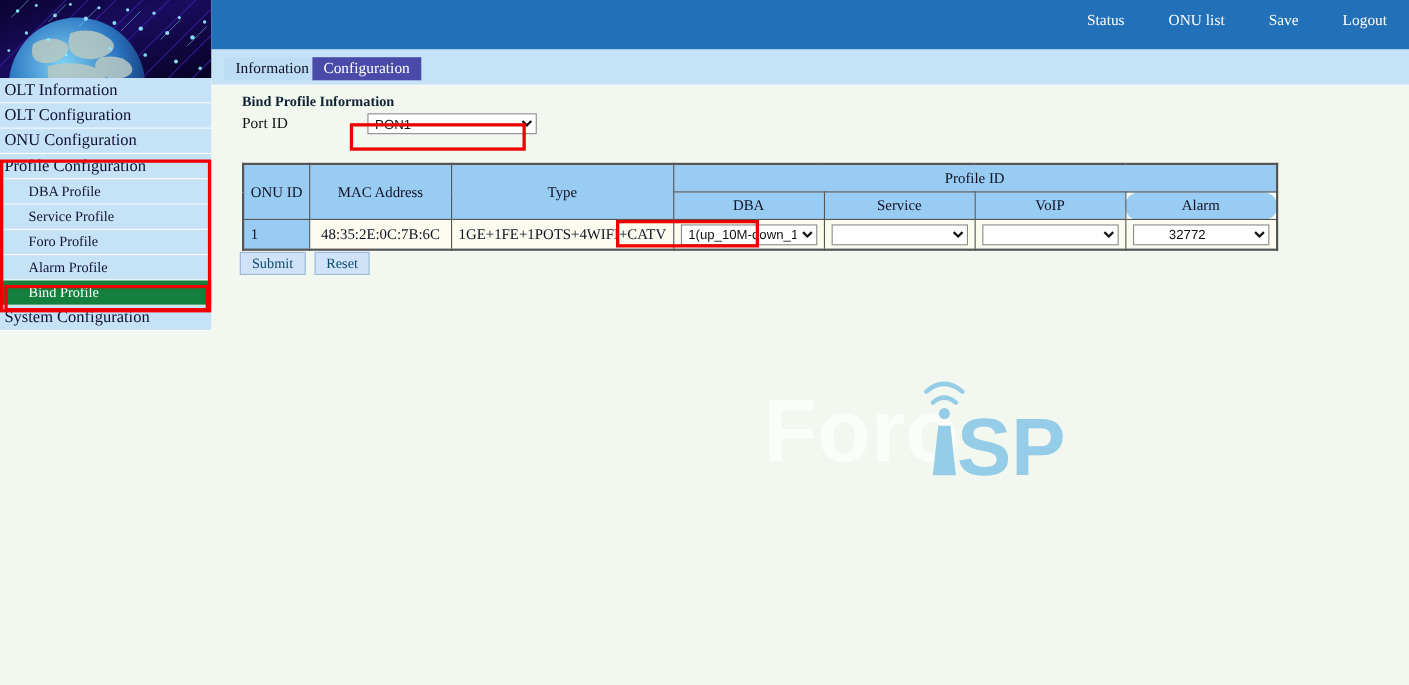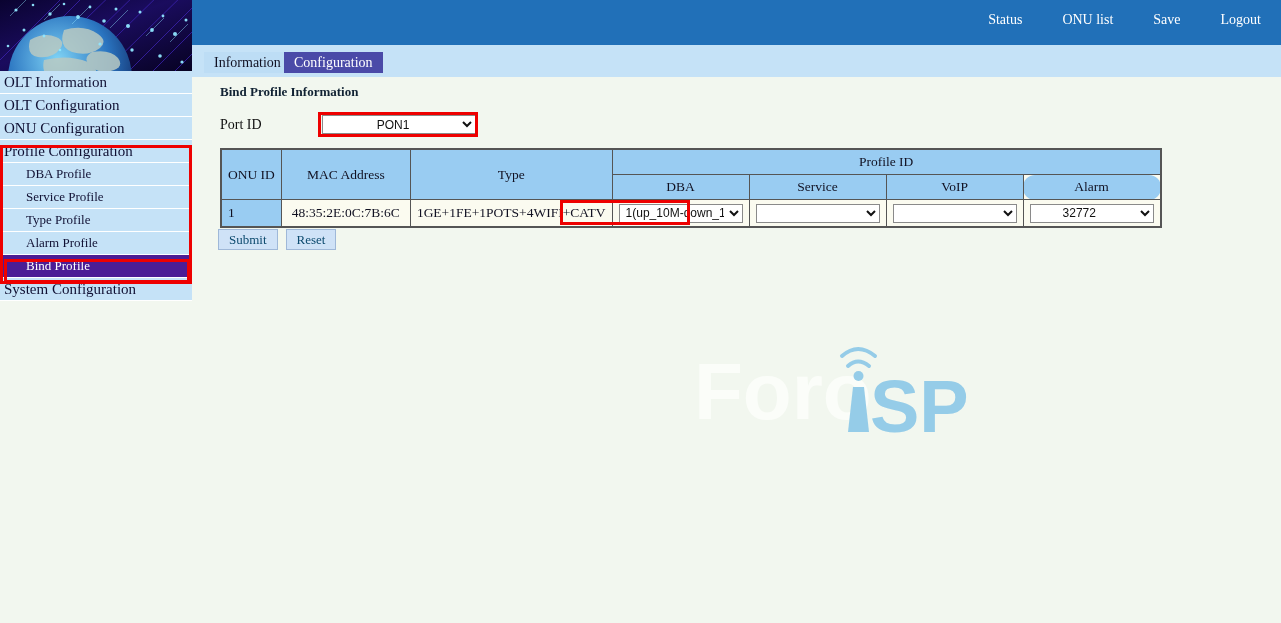--- a/index.html
+++ b/index.html
@@ -57,21 +57,21 @@
     white-space: nowrap;
     cursor: pointer;
   }
   .nav-item.sub {
     padding-left: 26px;
     font-size: 13px;
     height: 23px;
     line-height: 22px;
   }
   .nav-item.selected {
-    background: #4c1d95;
+    background: #15803d;
     color: #ffffff;
   }
 
   
   .red-box {
     position: absolute;
     border: 3px solid #ee0000;
     box-sizing: border-box;
     pointer-events: none;
     z-index: 40;
@@ -173,43 +173,43 @@
     top: 7px;
     font-weight: bold;
     font-size: 13px;
     color: #112233;
     font-family: "Liberation Serif", serif;
   }
 
   #portid-row {
     position: absolute;
     left: 28px;
-    top: 38px;
+    top: 26px;
     display: flex;
     align-items: center;
+    gap: 12px;
   }
   #portid-label {
     width: 102px;
     font-size: 14px;
     color: #111;
   }
   select {
     font-family: "Liberation Sans", sans-serif;
     font-size: 12px;
     color: #111;
     background: #ffffff;
     border: 1px solid #8a8a8a;
     height: 19px;
     box-sizing: border-box;
     padding: 0 2px;
   }
   #portid-select {
     width: 154px;
     height: 19px;
-    text-align: center;
   }
 
   
   #bind-table {
     position: absolute;
     left: 28px;
     top: 71px;
     border-collapse: collapse;
     background: #fbfbf0;
     font-family: "Liberation Serif", serif;
@@ -360,21 +360,21 @@
     </svg>
   </div>
 
   <div class="nav-list">
     <div class="nav-item"><span>OLT Information</span></div>
     <div class="nav-item"><span>OLT Configuration</span></div>
     <div class="nav-item"><span>ONU Configuration</span></div>
     <div class="nav-item"><span>Profile Configuration</span></div>
     <div class="nav-item sub"><span>DBA Profile</span></div>
     <div class="nav-item sub"><span>Service Profile</span></div>
-    <div class="nav-item sub"><span>Type Profile</span></div>
+    <div class="nav-item sub"><span>Foro Profile</span></div>
     <div class="nav-item sub"><span>Alarm Profile</span></div>
     <div class="nav-item sub selected"><span>Bind Profile</span></div>
     <div class="nav-item"><span>System Configuration</span></div>
   </div>
 </div>
 
 <div class="red-box" id="redbox-profile-group"></div>
 <div class="red-box" id="redbox-selected-item"></div>
 <div class="red-box" id="redbox-portid"></div>
 <div class="red-box" id="redbox-dba"></div>

